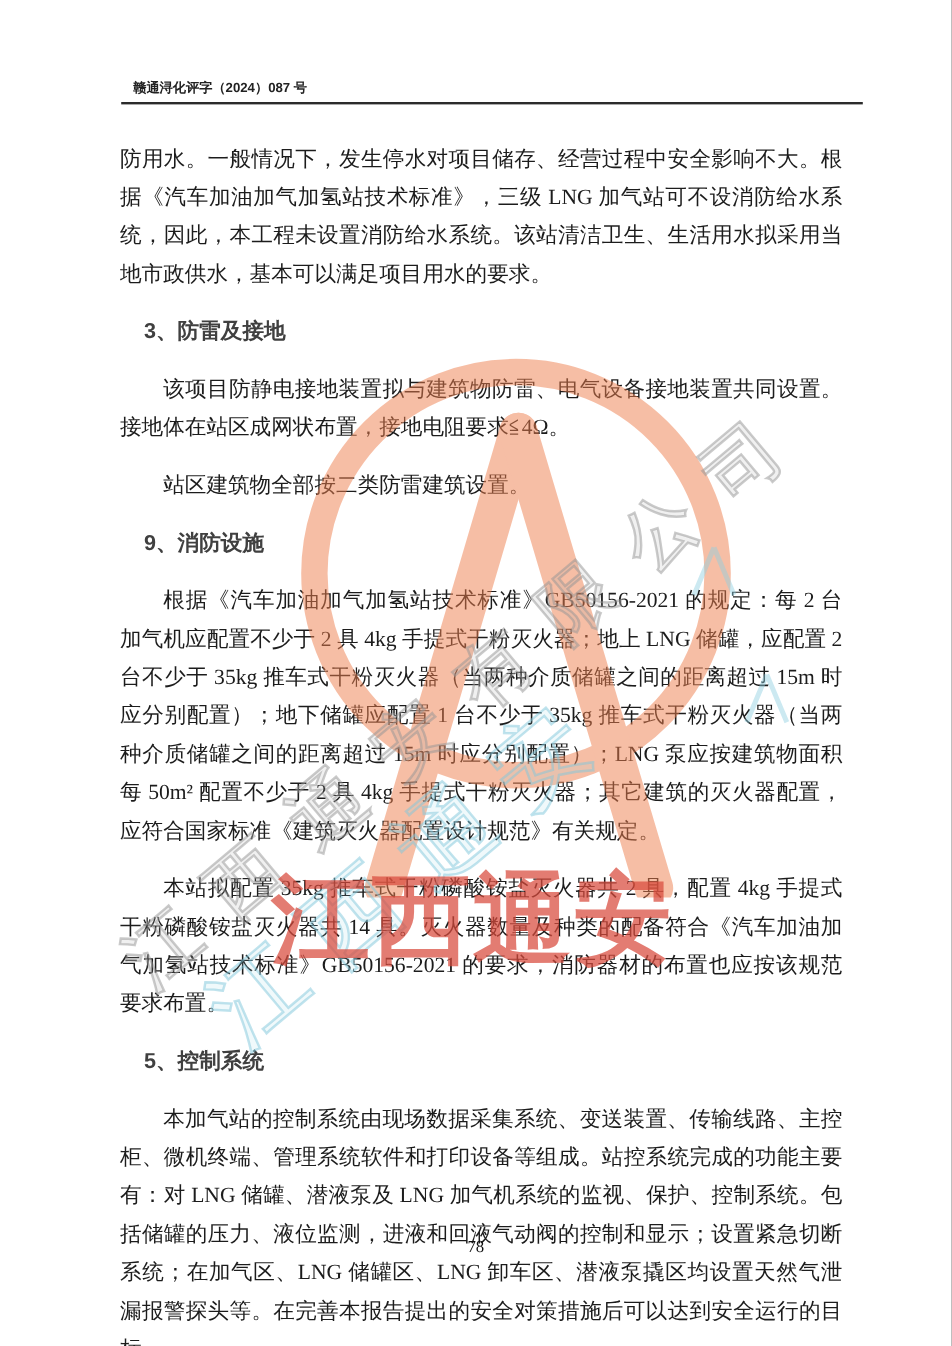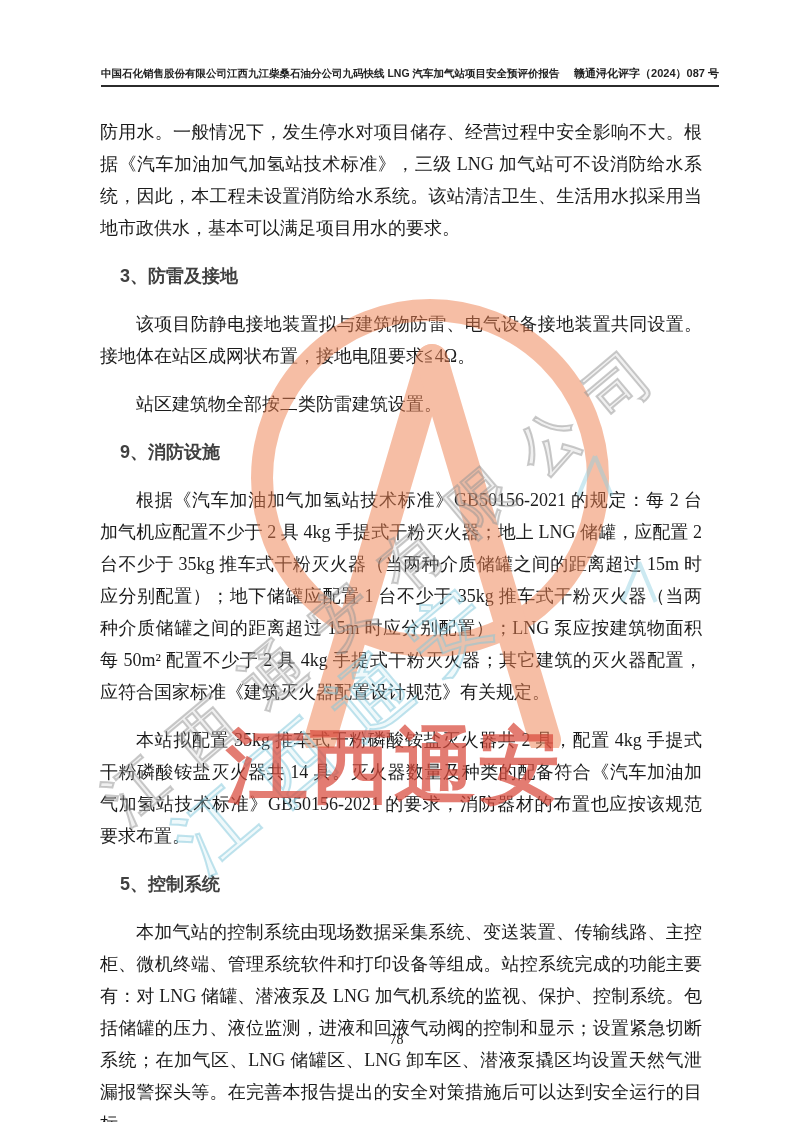--- a/index.html
+++ b/index.html
@@ -72,21 +72,20 @@
   .wm-mini{position:absolute;width:46px;height:48px;opacity:.45;}
   .wm-mini.m1{left:572px;top:452px;}
   .wm-mini.m2{left:616px;top:558px;}
 </style>
 </head>
 <body>
 
 <div class="page">
 
   <div class="header">
-    <span class="hdr-left">中国石化销售股份有限公司江西九江柴桑石油分公司九码快线 LNG 汽车加气站项目安全预评价报告</span>
     <span class="hdr-right">赣通浔化评字（2024）087 号</span>
   </div>
 
   <div class="doc-body">
       <p class="paragraph_continuation">防用水。一般情况下，发生停水对项目储存、经营过程中安全影响不大。根据《汽车加油加气加氢站技术标准》，三级 LNG 加气站可不设消防给水系统，因此，本工程未设置消防给水系统。该站清洁卫生、生活用水拟采用当地市政供水，基本可以满足项目用水的要求。</p>
       <h3 class="heading">3、防雷及接地</h3>
       <p class="paragraph">该项目防静电接地装置拟与建筑物防雷、电气设备接地装置共同设置。接地体在站区成网状布置，接地电阻要求≦4Ω。</p>
       <p class="paragraph">站区建筑物全部按二类防雷建筑设置。</p>
       <h3 class="heading">9、消防设施</h3>
       <p class="paragraph">根据《汽车加油加气加氢站技术标准》GB50156-2021 的规定：每 2 台加气机应配置不少于 2 具 4kg 手提式干粉灭火器；地上 LNG 储罐，应配置 2 台不少于 35kg 推车式干粉灭火器（当两种介质储罐之间的距离超过 15m 时应分别配置）；地下储罐应配置 1 台不少于 35kg 推车式干粉灭火器（当两种介质储罐之间的距离超过 15m 时应分别配置）；LNG 泵应按建筑物面积每 50m² 配置不少于 2 具 4kg 手提式干粉灭火器；其它建筑的灭火器配置，应符合国家标准《建筑灭火器配置设计规范》有关规定。</p>

